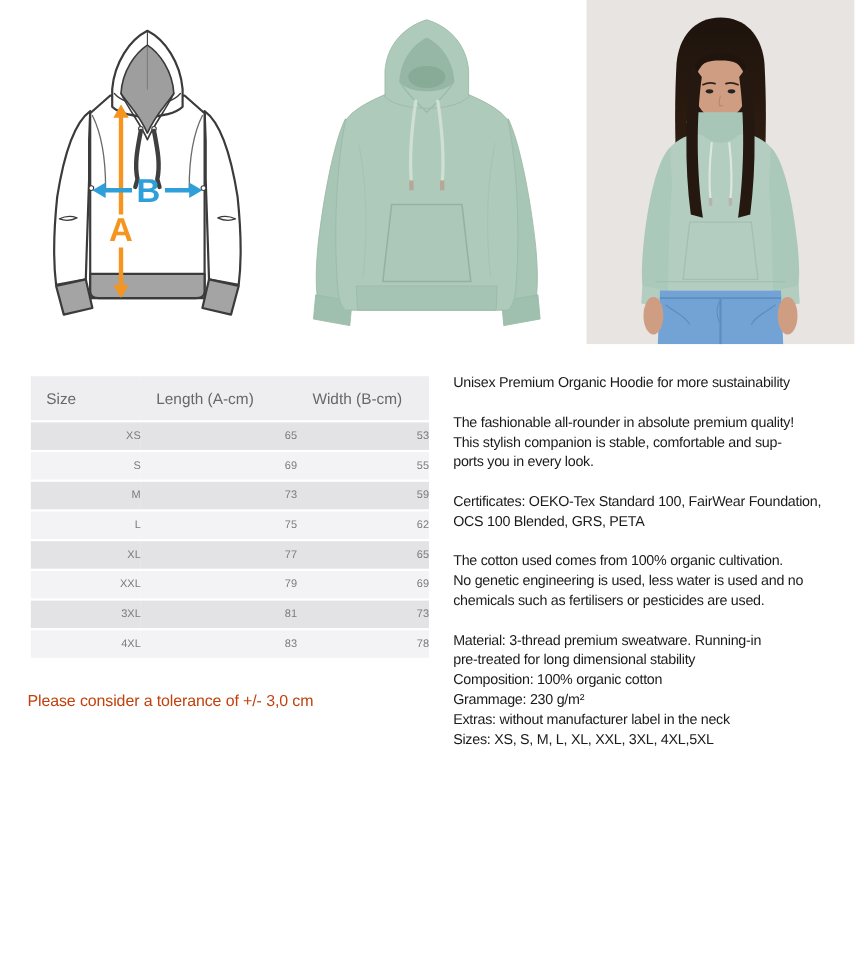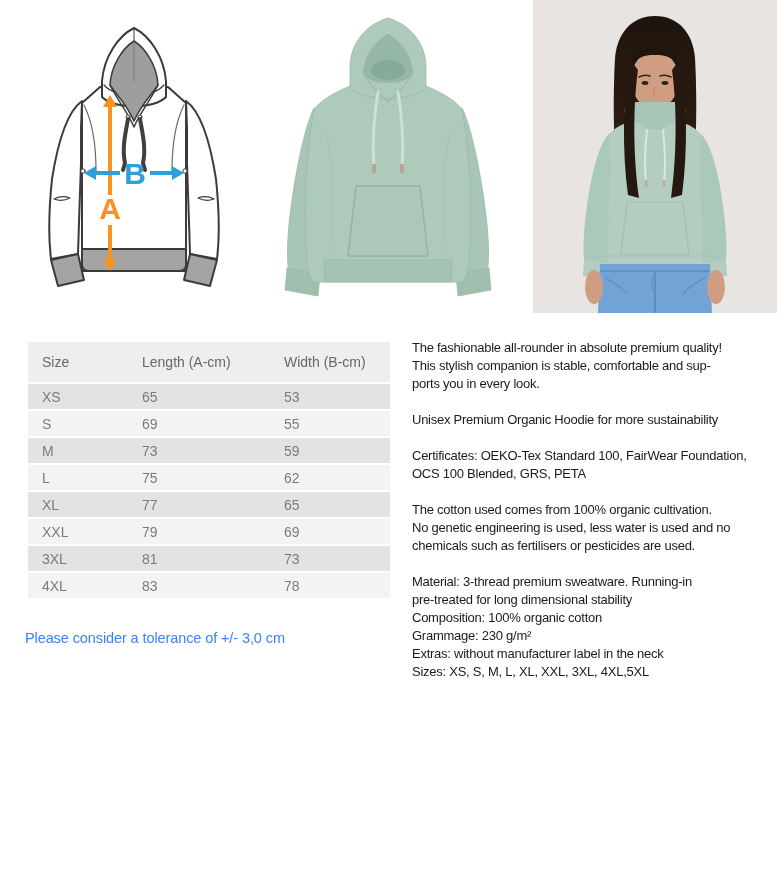--- a/index.html
+++ b/index.html
@@ -15,26 +15,26 @@
   #product-wrap{left:266px;top:10px;width:244px;height:292px;}
   #model-wrap{left:533px;top:0;width:244px;height:313px;}
   #diagram-wrap svg,#product-wrap svg,#model-wrap svg{display:block;width:100%;height:100%;}
 
   
   #table-wrap{left:28px;top:340px;width:362px;}
   table{border-collapse:separate;border-spacing:0 2px;width:362px;table-layout:fixed;}
   col.c1{width:100px}col.c2{width:142px}col.c3{width:120px}
   th,td{padding:0 0 0 14px;text-align:left;font-weight:normal;white-space:nowrap;overflow:hidden;}
   th{height:40px;font-size:14px;color:#686868;background:var(--table-header-bg,#eeeef0);}
-  td{height:25px;font-size:14px;color:var(--table-text,#7b7b7b);}
+  td{height:25px;font-size:10px;color:var(--table-text,#7b7b7b);text-align:right;}
   tr.odd td{background:var(--table-row-odd-bg,#e3e3e5);}
   tr.even td{background:var(--table-row-even-bg,#f3f3f5);}
 
   
-  #tolerance{left:25px;top:630px;font-size:14.5px;color:#3b82f6;letter-spacing:-0.1px;}
+  #tolerance{left:25px;top:630px;font-size:14.5px;color:#c2410c;letter-spacing:-0.1px;}
 
   
   #description{left:412px;top:339px;width:362px;font-size:13px;line-height:18px;color:#1b1b1b;letter-spacing:-0.25px;}
   #description .para{margin:0 0 18px 0;}
   #description .line{white-space:nowrap;}
 
   .arrow-label{font-family:"Liberation Sans","DejaVu Sans",sans-serif;font-weight:bold;}
 </style>
 </head>
 <body>
@@ -246,26 +246,26 @@
           <td>78</td>
         </tr>
       </tbody>
   </table>
 </div>
 
 <div class="abs" id="tolerance">Please consider a tolerance of +/- 3,0 cm</div>
 
 <div class="abs" id="description">
     <div class="para">
+      <div class="line">Unisex Premium Organic Hoodie for more sustainability</div>
+    </div>
+    <div class="para">
       <div class="line">The fashionable all-rounder in absolute premium quality!</div>
       <div class="line">This stylish companion is stable, comfortable and sup-</div>
       <div class="line">ports you in every look.</div>
-    </div>
-    <div class="para">
-      <div class="line">Unisex Premium Organic Hoodie for more sustainability</div>
     </div>
     <div class="para">
       <div class="line">Certificates: OEKO-Tex Standard 100, FairWear Foundation,</div>
       <div class="line">OCS 100 Blended, GRS, PETA</div>
     </div>
     <div class="para">
       <div class="line">The cotton used comes from 100% organic cultivation.</div>
       <div class="line">No genetic engineering is used, less water is used and no</div>
       <div class="line">chemicals such as fertilisers or pesticides are used.</div>
     </div>

